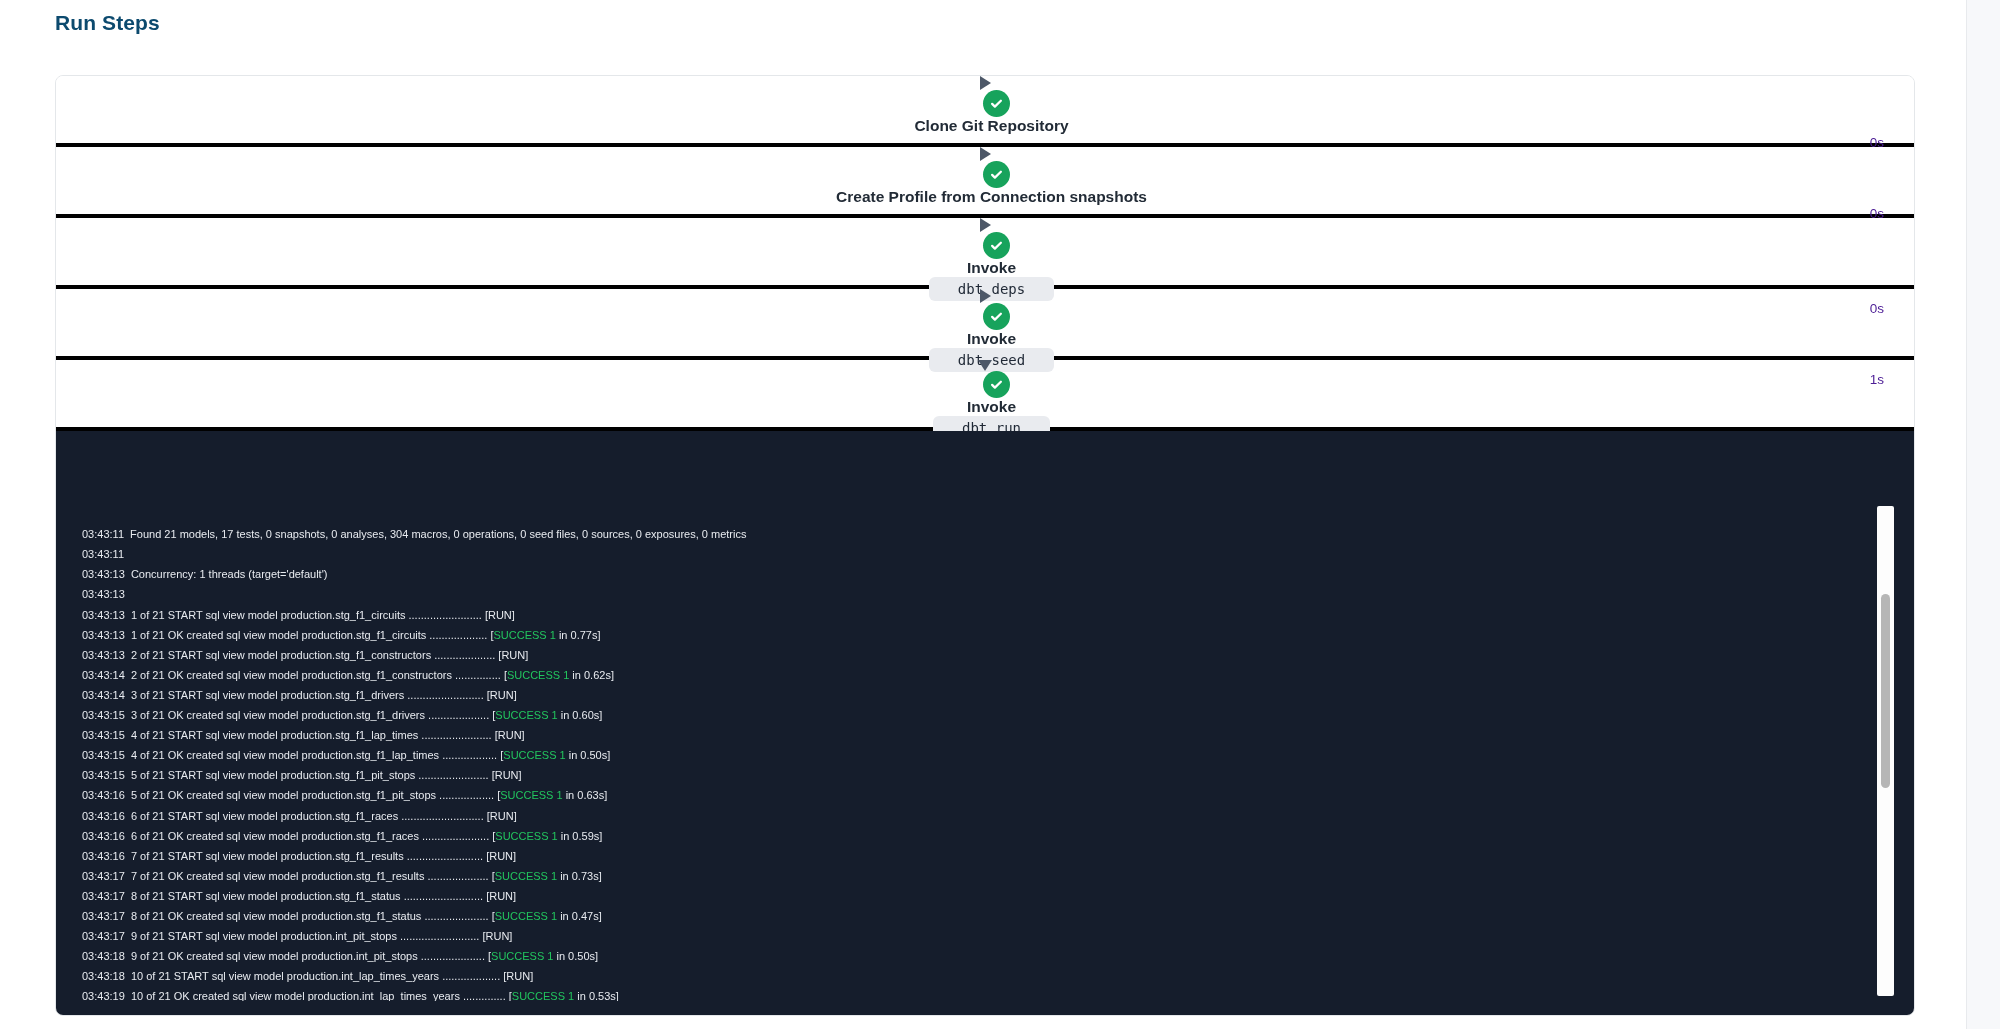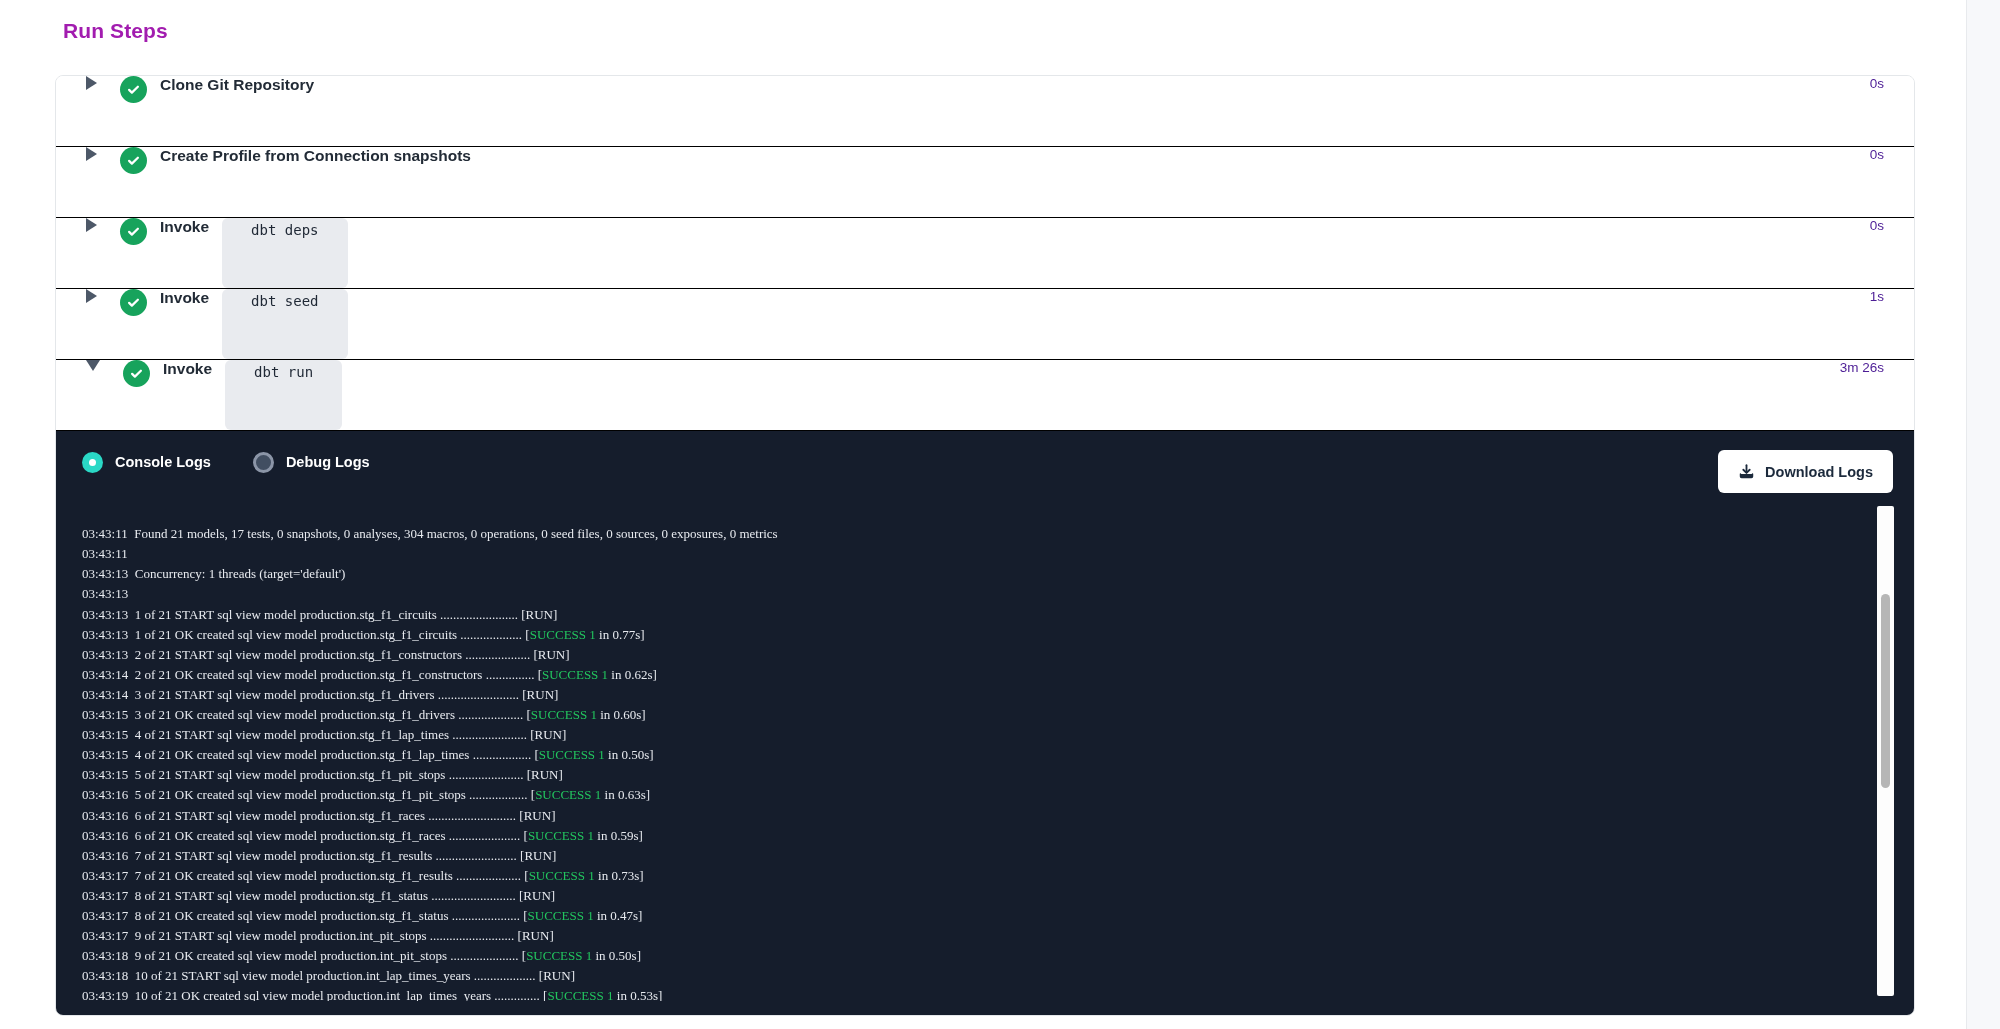--- a/index.html
+++ b/index.html
@@ -9,32 +9,33 @@
     background:#ffffff;
     font-family:"Liberation Sans", sans-serif;
     position:relative;
     overflow:hidden;
   }
   .gutter {
     position:absolute; top:0; left:1966px; width:34px; height:1029px;
     background:#f7f8fa; border-left:1px solid #e8eaed;
   }
   .page-title {
-    position:absolute; left:55px; top:11px; margin:8px;
-    font-size:21px; font-weight:700; color:#a21caf; letter-spacing:.1px;
+    position:absolute; left:55px; top:11px; margin:0;
+    font-size:21px; font-weight:700; color:#0c4a6e; letter-spacing:.1px;
   }
   .card {
     position:absolute; left:55px; top:75px; width:1860px;
     background:#fff; border:1px solid #e4e7ea; border-radius:8px;
     overflow:hidden;
   }
   .step-row {
-    height:71px; display:flex; 
-    padding:0 30px; background:#fff; border-bottom:1px solid #000000;
+    height:71px; display:flex; align-items:center;
+    padding:0 30px; background:#fff; border-bottom:4px solid #000000;
     cursor:pointer;
+    flex-direction:column;
   }
   .caret-right {
     width:0; height:0; flex:0 0 auto;
     border-left:11px solid #4d5868;
     border-top:7px solid transparent; border-bottom:7px solid transparent;
   }
   .caret-down {
     width:0; height:0; flex:0 0 auto;
     border-top:11px solid #4d5868;
     border-left:7px solid transparent; border-right:7px solid transparent;
@@ -73,22 +74,22 @@
     position:absolute; right:21px; top:19px; height:43px;
     background:#ffffff; border:none; border-radius:6px;
     display:flex; align-items:center; gap:10px; padding:0 20px;
     font-family:"Liberation Sans", sans-serif;
     font-weight:700; font-size:14.5px; color:#1c2a3c; cursor:pointer;
   }
 
   .log {
     position:absolute; left:26px; right:45px; top:62px; bottom:14px;
     overflow:hidden;
-    font-family:Liberation Serif, serif;
-    font-size:13px; line-height:20.1px;
+    font-family:Liberation Sans, sans-serif;
+    font-size:11px; line-height:20.1px;
     color:#e8ebf0; white-space:pre;
   }
   .log-list { margin-top:-9px; }
   .lg { color:#22c55e; }
 
   .scroll-track {
     position:absolute; right:20px; top:75px; width:17px; height:490px;
     background:#fdfdfd; border-radius:2px;
   }
   .scroll-thumb {
@@ -154,40 +155,20 @@
             <path d="M5 12.6l4.4 4.4L19 7.6"></path>
           </svg>
         </span>
         <span class="step-label">Invoke</span>
         <code class="step-code">dbt run</code>
         <span class="step-duration">3m 26s</span>
       </div>
     </div>
 
   <div class="log-panel">
-    <div class="controls">
-      <div class="radio-item">
-        <span class="radio-sel"></span>
-        <span class="radio-label">Console Logs</span>
-      </div>
-      <div class="radio-item">
-        <span class="radio-unsel"></span>
-        <span class="radio-label">Debug Logs</span>
-      </div>
-      <button class="download-btn">
-        <span style="display:flex;">
-          <svg width="17" height="17" viewBox="0 0 24 24" fill="none" stroke="#1c2a3c" stroke-width="2.6" stroke-linecap="round" stroke-linejoin="round">
-            <path d="M12 3v10"></path>
-            <path d="M7.5 9.5L12 14l4.5-4.5"></path>
-            <path d="M3.5 15.5v3.5a1.5 1.5 0 0 0 1.5 1.5h14a1.5 1.5 0 0 0 1.5-1.5v-3.5" fill="#1c2a3c" stroke-width="2"></path>
-          </svg>
-        </span>
-        <span>Download Logs</span>
-      </button>
-    </div>
 
     <div class="log">
       <div class="log-list" id="log-list"><div class="log-line">03:43:11  Found 21 models, 17 tests, 0 snapshots, 0 analyses, 304 macros, 0 operations, 0 seed files, 0 sources, 0 exposures, 0 metrics</div><div class="log-line">03:43:11  </div><div class="log-line">03:43:13  Concurrency: 1 threads (target='default')</div><div class="log-line">03:43:13  </div><div class="log-line">03:43:13  1 of 21 START sql view model production.stg_f1_circuits ........................ [RUN]</div><div class="log-line">03:43:13  1 of 21 OK created sql view model production.stg_f1_circuits ................... [<span class="lg">SUCCESS 1</span> in 0.77s]</div><div class="log-line">03:43:13  2 of 21 START sql view model production.stg_f1_constructors .................... [RUN]</div><div class="log-line">03:43:14  2 of 21 OK created sql view model production.stg_f1_constructors ............... [<span class="lg">SUCCESS 1</span> in 0.62s]</div><div class="log-line">03:43:14  3 of 21 START sql view model production.stg_f1_drivers ......................... [RUN]</div><div class="log-line">03:43:15  3 of 21 OK created sql view model production.stg_f1_drivers .................... [<span class="lg">SUCCESS 1</span> in 0.60s]</div><div class="log-line">03:43:15  4 of 21 START sql view model production.stg_f1_lap_times ....................... [RUN]</div><div class="log-line">03:43:15  4 of 21 OK created sql view model production.stg_f1_lap_times .................. [<span class="lg">SUCCESS 1</span> in 0.50s]</div><div class="log-line">03:43:15  5 of 21 START sql view model production.stg_f1_pit_stops ....................... [RUN]</div><div class="log-line">03:43:16  5 of 21 OK created sql view model production.stg_f1_pit_stops .................. [<span class="lg">SUCCESS 1</span> in 0.63s]</div><div class="log-line">03:43:16  6 of 21 START sql view model production.stg_f1_races ........................... [RUN]</div><div class="log-line">03:43:16  6 of 21 OK created sql view model production.stg_f1_races ...................... [<span class="lg">SUCCESS 1</span> in 0.59s]</div><div class="log-line">03:43:16  7 of 21 START sql view model production.stg_f1_results ......................... [RUN]</div><div class="log-line">03:43:17  7 of 21 OK created sql view model production.stg_f1_results .................... [<span class="lg">SUCCESS 1</span> in 0.73s]</div><div class="log-line">03:43:17  8 of 21 START sql view model production.stg_f1_status .......................... [RUN]</div><div class="log-line">03:43:17  8 of 21 OK created sql view model production.stg_f1_status ..................... [<span class="lg">SUCCESS 1</span> in 0.47s]</div><div class="log-line">03:43:17  9 of 21 START sql view model production.int_pit_stops .......................... [RUN]</div><div class="log-line">03:43:18  9 of 21 OK created sql view model production.int_pit_stops ..................... [<span class="lg">SUCCESS 1</span> in 0.50s]</div><div class="log-line">03:43:18  10 of 21 START sql view model production.int_lap_times_years ................... [RUN]</div><div class="log-line">03:43:19  10 of 21 OK created sql view model production.int_lap_times_years .............. [<span class="lg">SUCCESS 1</span> in 0.53s]</div></div>
     </div>
 
     <div class="scroll-track">
       <div class="scroll-thumb"></div>
     </div>
   </div>
 </div>

